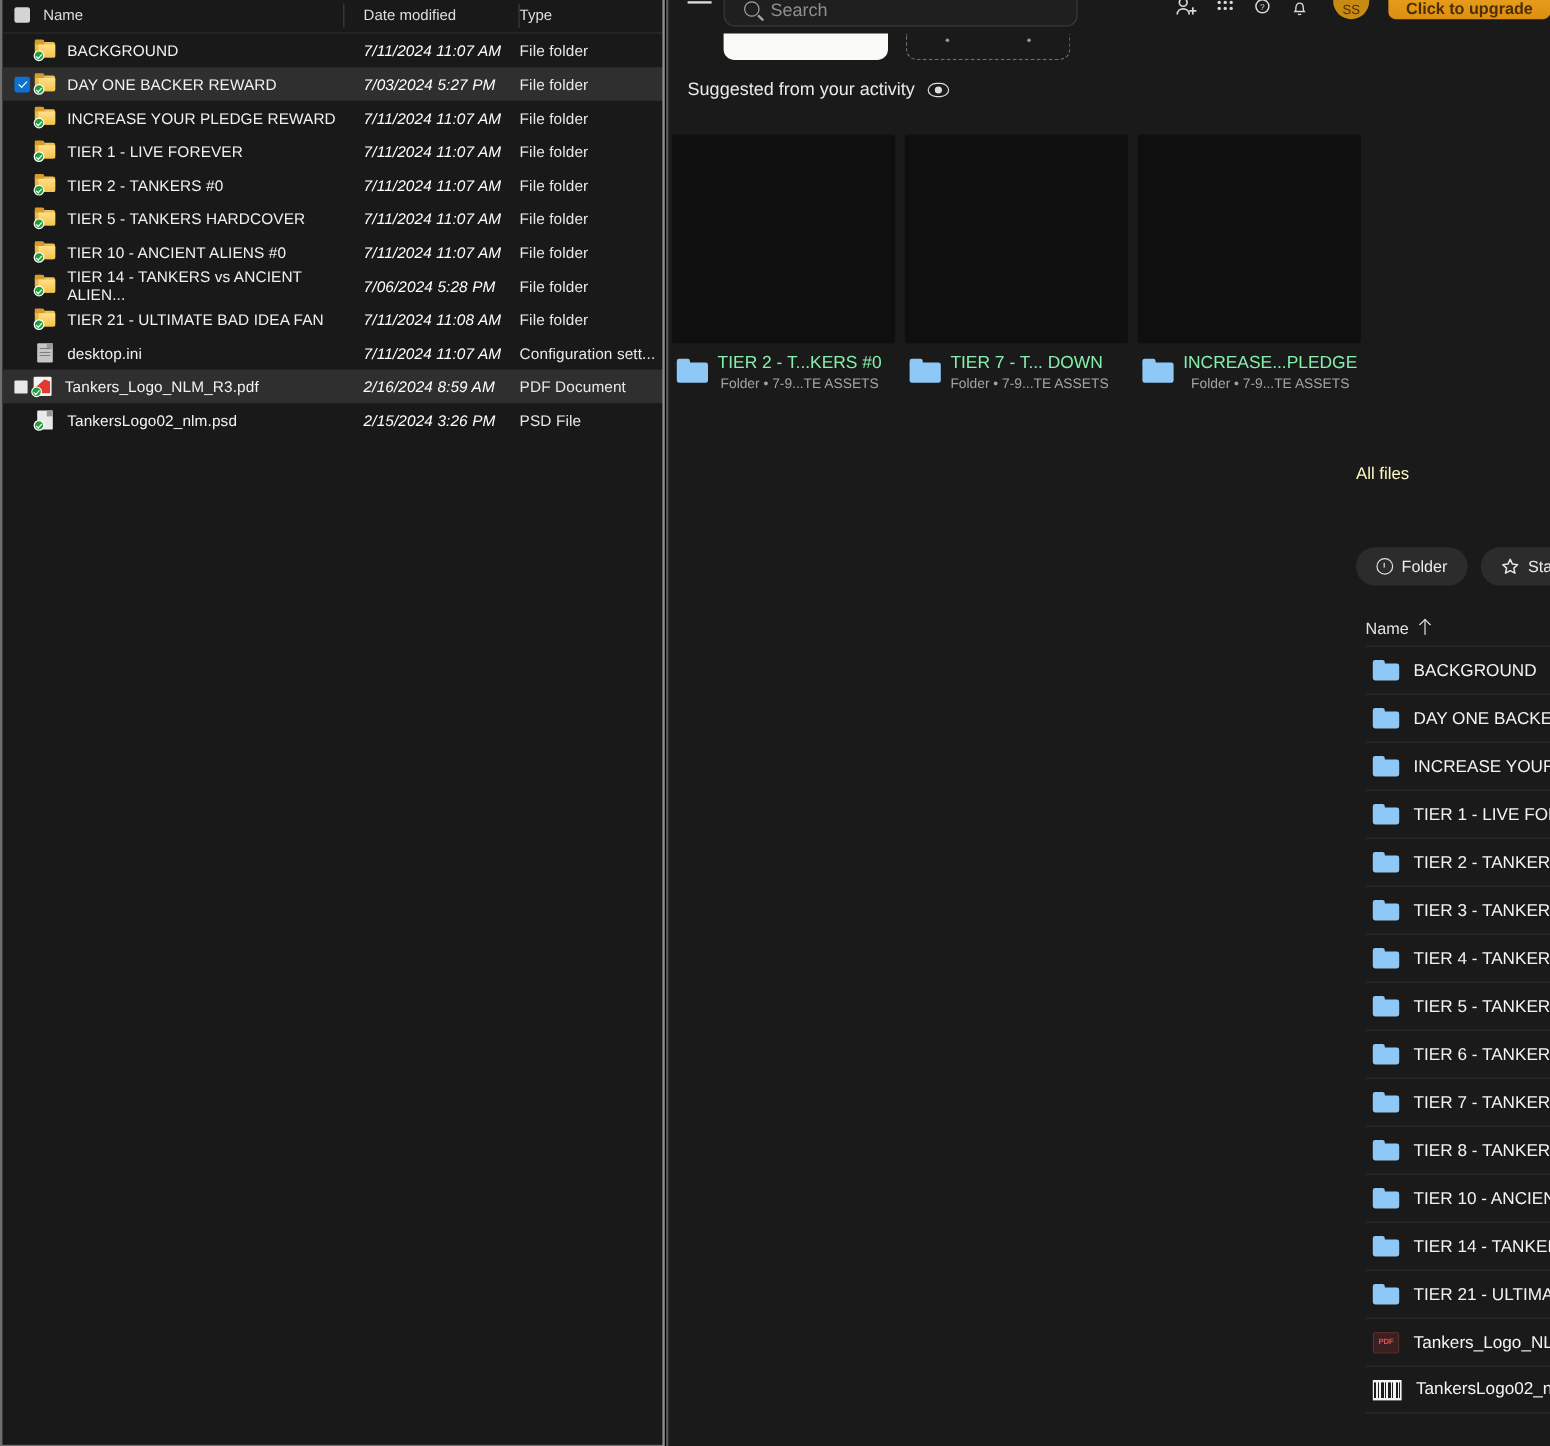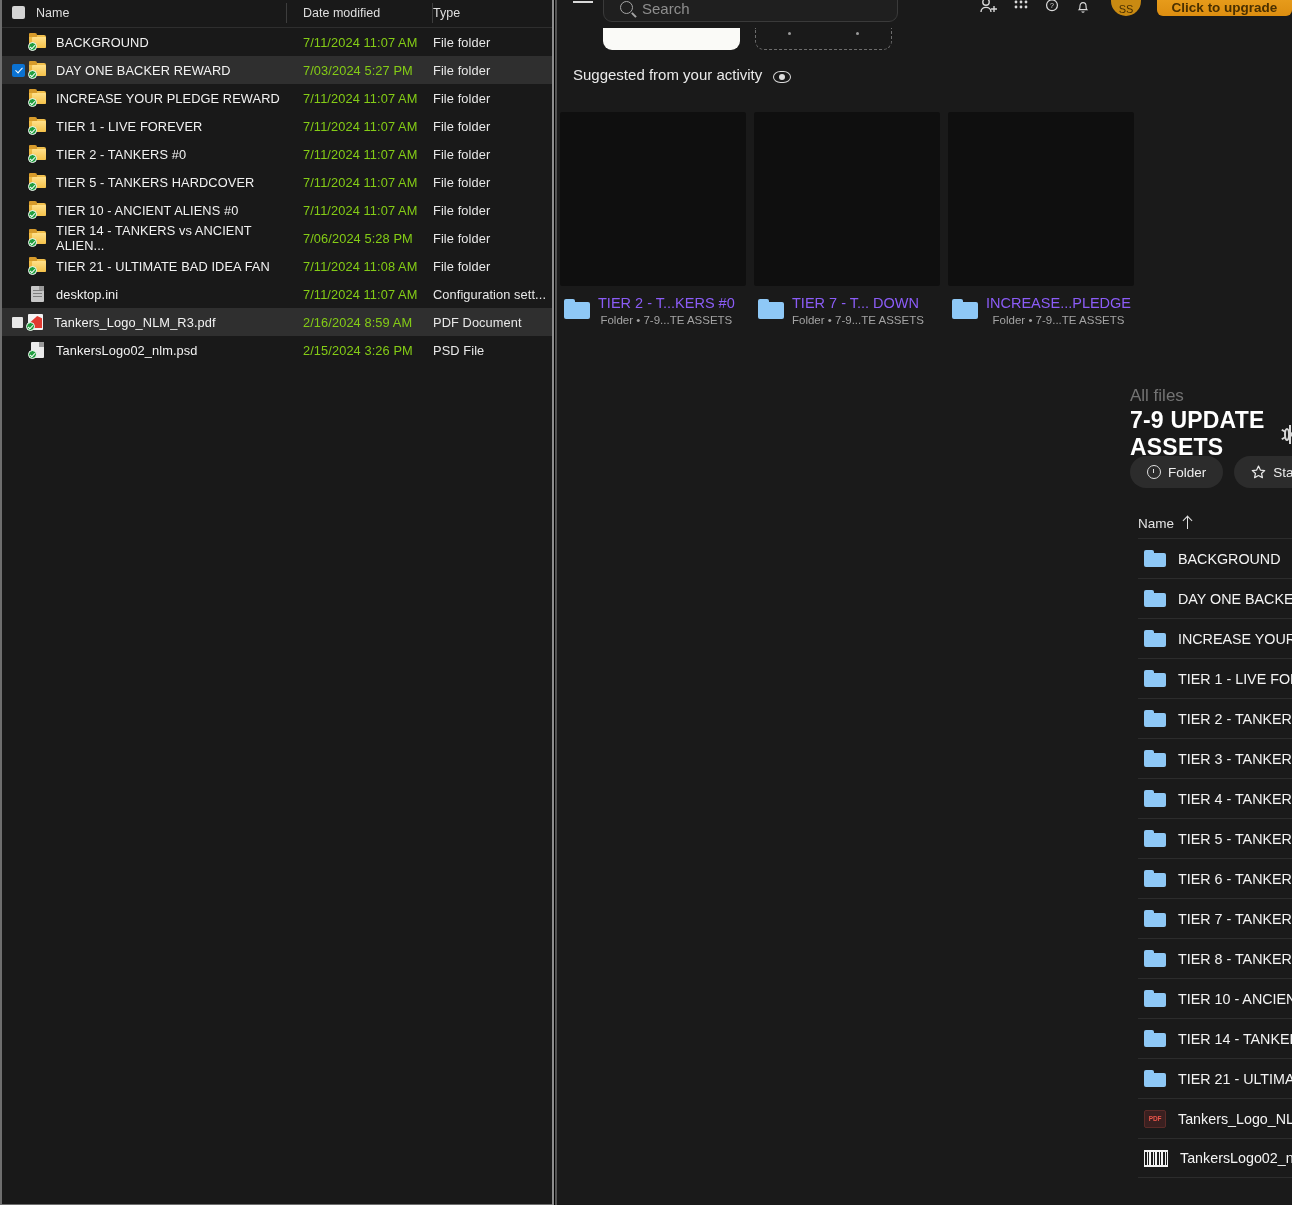--- a/index.html
+++ b/index.html
@@ -40,21 +40,21 @@
     width: 13px; height: 13px; border-radius: 2px;
     background: #d4d4d4; margin-right: 11px; flex: 0 0 auto;
   }
 
   .ex-row {
     display: flex; align-items: center; height: 28px;
     font-size: 12.8px; color: #f2f2f2; letter-spacing: .1px;
   }
   .ex-row.sel { background: #2f2f2f; }
   .ex-row .c-name { width: 285px; display: flex; align-items: center; padding-left: 10px; }
-  .ex-row .c-date { width: 146px; padding-left: 16px; color: #84cc16; }
+  .ex-row .c-date { width: 146px; padding-left: 16px; color: #ffffff; font-style: italic; }
   .ex-row .c-type { width: 120px; color: #e8e8e8; }
 
   .rowcheck { width: 13px; height: 13px; flex: 0 0 auto; margin-right: 3px; }
   .rowcheck.on {
     background: #0b72d2; border-radius: 2px;
     display: flex; align-items: center; justify-content: center;
   }
   .rowcheck.on:after {
     content: ""; width: 3px; height: 6px; margin-top: -2px;
     border: solid #fff; border-width: 0 1.6px 1.6px 0; transform: rotate(43deg);
@@ -161,21 +161,21 @@
   }
   #btn-dashed {
     position: absolute; left: 200px; top: 28px; width: 137px; height: 22px;
     border: 1px dashed #6d6d6d; border-top: 0; border-radius: 0 0 9px 9px;
     display: flex; align-items: center; justify-content: space-around;
   }
   #btn-dashed i { width: 3px; height: 3px; background: #9a9a9a; border-radius: 50%; margin-top: -10px; }
 
   
   #sug-head {
-    position: absolute; left: 18px; top: 66px; display: flex; align-items: flex-end; gap: 11px;
+    position: absolute; left: 18px; top: 66px; display: flex; align-items: center; gap: 11px;
   }
   #sug-head .t { font-size: 15px; color: #eaeaea; }
   .eye { width: 18px; height: 12px; position: relative; }
   .eye .outer {
     position: absolute; inset: 0; border: 1.6px solid #dcdcdc;
     border-radius: 50% 50% 50% 50% / 60% 60% 60% 60%;
   }
   .eye .pupil {
     position: absolute; left: 6px; top: 3px; width: 6px; height: 6px;
     border-radius: 50%; background: #dcdcdc;
@@ -186,25 +186,25 @@
   .sug-meta { display: flex; align-items: flex-start; gap: 8px; margin-top: 9px; padding-left: 4px; }
   .fold-blue { width: 26px; height: 20px; position: relative; flex: 0 0 auto; margin-top: 4px; }
   .fold-blue .b {
     position: absolute; left: 0; top: 3px; width: 26px; height: 17px;
     background: #8ec8f6; border-radius: 2px;
   }
   .fold-blue .t {
     position: absolute; left: 0; top: 0px; width: 11px; height: 5px;
     background: #8ec8f6; border-radius: 2px 2px 0 0;
   }
-  .sug-name { font-size: 14.5px; color: #8b5cf6; white-space: nowrap; }
+  .sug-name { font-size: 14.5px; color: #86efac; white-space: nowrap; }
   .sug-sub { font-size: 11.5px; color: #a3a3a3; margin-top: 3px; white-space: nowrap; text-align: center; }
 
   
-  #af-crumb { position: absolute; left: 575px; top: 386px; font-size: 17px; color: #737373; }
+  #af-crumb { position: absolute; left: 575px; top: 386px; font-size: 14px; color: #fef9c3; }
   #af-title-row {
     position: absolute; left: 575px; top: 407px; display: flex; align-items: center; gap: 13px;
   }
   #af-title { font-size: 23px; font-weight: bold; color: #fff; letter-spacing: .2px; }
   .gear { width: 17px; height: 17px; position: relative; }
   .gear .ring {
     position: absolute; inset: 2px; border: 2px solid #d6d6d6; border-radius: 50%;
   }
   .gear .dot { position: absolute; left: 6.5px; top: 6.5px; width: 4px; height: 4px; border-radius: 50%; background: #d6d6d6; }
   .gear .tooth {
@@ -556,30 +556,20 @@
             </div>
             <div>
               <div class="sug-name">INCREASE...PLEDGE</div>
               <div class="sug-sub">Folder • 7-9...TE ASSETS</div>
             </div>
           </div>
         </div>
       </div>
 
     <div id="af-crumb">All files</div>
-    <div id="af-title-row">
-      <div id="af-title">7-9 UPDATE ASSETS</div>
-      <div class="gear">
-        <div class="tooth"></div>
-          <div class="tooth b"></div>
-          <div class="tooth c"></div>
-        <div class="ring" style="background:#1a1a1a"></div>
-          <div class="dot"></div>
-      </div>
-    </div>
 
     <div id="filters">
       <div class="pill">
         <div class="clock"></div>
         <span>Folder</span>
       </div>
       <div class="pill">
         <div class="star-ic">
           <svg width="15" height="15" viewBox="0 0 16 16">
               <path d="M8 1.2l2 4.2 4.6.5-3.4 3.1 1 4.5L8 11.2 3.8 13.5l1-4.5L1.4 5.9 6 5.4z" fill="none" stroke="#e8e8e8" stroke-width="1.3" stroke-linejoin="round"></path>

